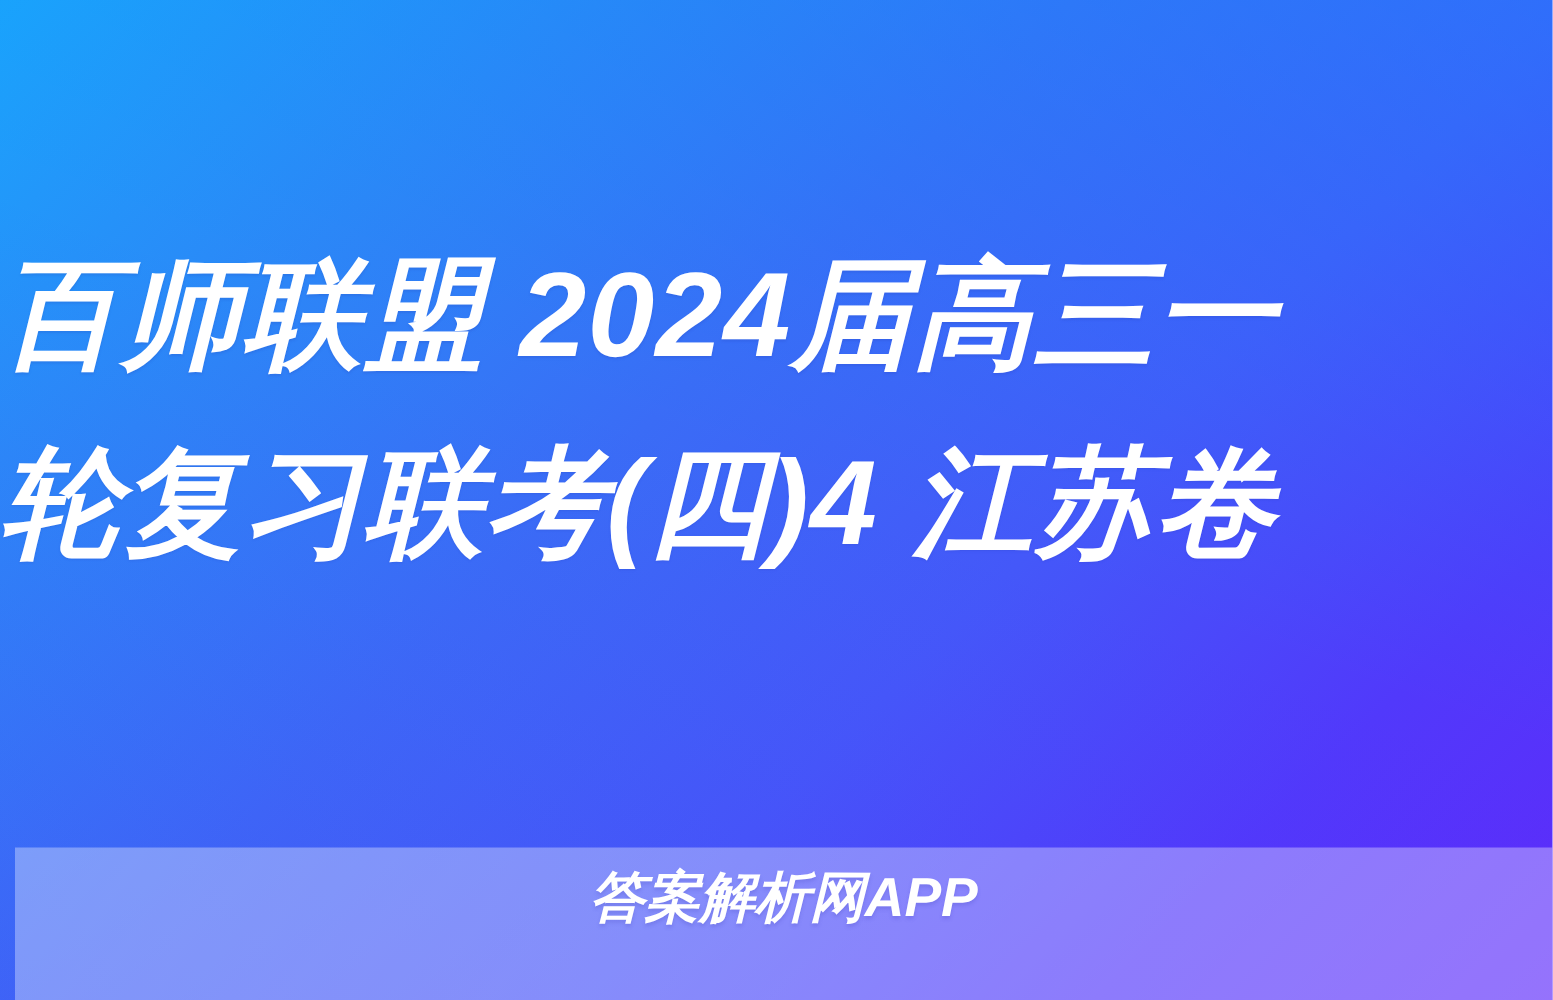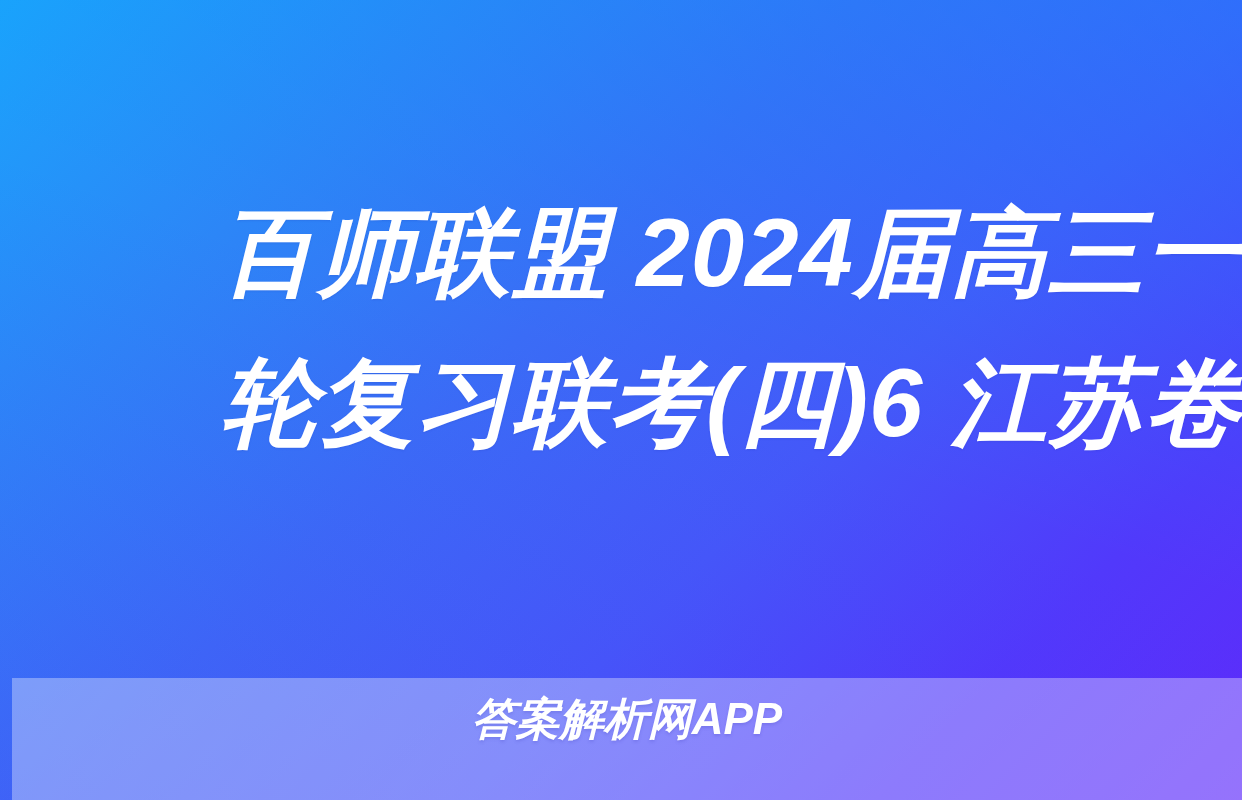--- a/index.html
+++ b/index.html
@@ -37,21 +37,21 @@
     background: linear-gradient(200deg, rgba(0,160,255,0.30) 0%, rgba(0,160,255,0.0) 48%,
                                         rgba(92,40,250,0.18) 100%);
     pointer-events: none;
   }
 
   .title-block {
     position: absolute;
     left: 0;
     right: 0;
     top: 178px;
-    text-align: right;
+    text-align: left;
     z-index: 2;
   }
 
   .title-line {
     display: block;
     color: #ffffff;
     font-size: 96px;
     line-height: 150px;
     font-weight: 700;
     font-style: italic;
@@ -85,20 +85,20 @@
     text-shadow: 0 2px 3px rgba(70,70,190,0.22);
   }
 </style>
 </head>
 <body>
 
 <div class="poster">
 
   <div class="title-block">
     <span class="title-line">百师联盟 2024届高三一</span>
-    <span class="title-line">轮复习联考(四)6 江苏卷</span>
+    <span class="title-line">轮复习联考(四)4 江苏卷</span>
   </div>
 
   <div class="watermark-band">
     <span class="watermark-text">答案解析网APP</span>
   </div>
 
 </div>
 
 </body></html>

